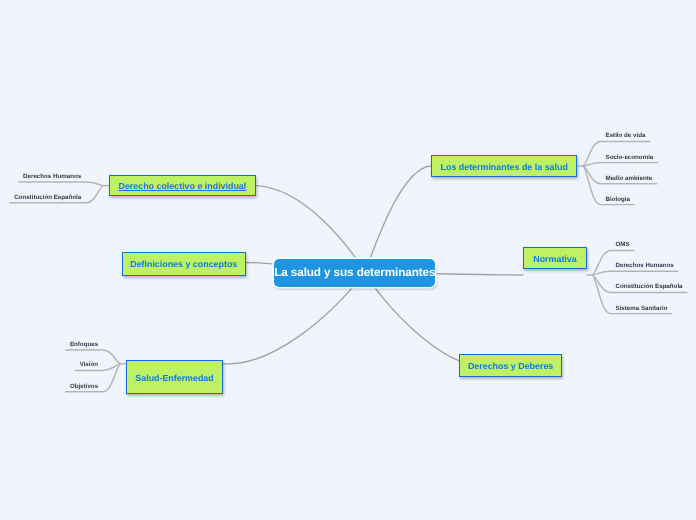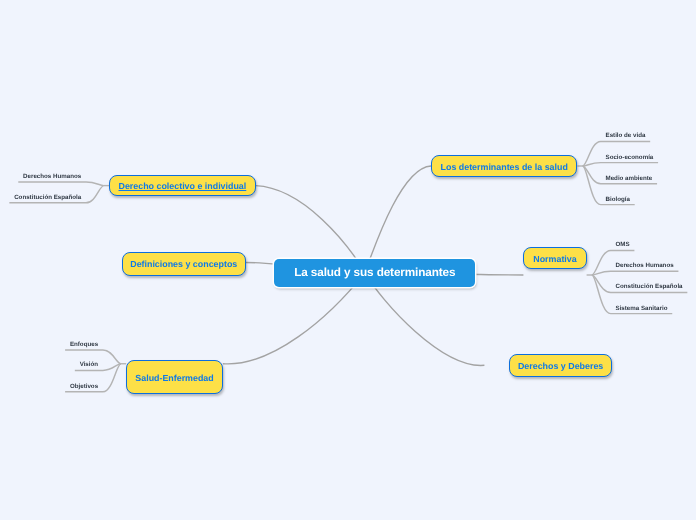--- a/index.html
+++ b/index.html
@@ -7,21 +7,21 @@
   body{width:696px;height:520px;background:#f0f4fd;overflow:hidden;
        font-family:"Liberation Sans",sans-serif;
        -webkit-font-smoothing:antialiased;text-rendering:geometricPrecision;}
   #canvas{position:relative;width:696px;height:520px;}
   svg.links{position:absolute;left:0;top:0;width:696px;height:520px;}
   .node{position:absolute;box-sizing:border-box;display:flex;align-items:center;
         justify-content:center;white-space:nowrap;}
   .root{background:#1f94e0;color:#ffffff;border-radius:5px;font-weight:bold;
         font-size:11.75px;letter-spacing:-0.12px;
         box-shadow:0 0 0 1.5px #ffffff, 1px 2px 3px rgba(0,0,0,0.3);}
-  .branch{background:#fde047;border:1.6px solid #0d6edd;border-radius:8px;color:#0f7ae8;
+  .branch{background:#bef264;border:1.6px solid #0d6edd;border-radius:0;color:#0f7ae8;
           font-weight:bold;font-size:8.9px;padding-top:1.4px;
           box-shadow:1px 2px 2.5px rgba(0,0,0,0.26);}
   .leaf{position:absolute;font-size:6.2px;color:#313a45;font-weight:bold;
         white-space:nowrap;line-height:7px;}
 </style>
 </head>
 <body>
 
 <div id="canvas">
 
@@ -46,35 +46,35 @@
       <path d="M103.9,185.6 C99.25,185.6 95.85,181.9 86,181.9 L18.28,181.9" fill="none" stroke="#b4b4b4" stroke-width="1.45"></path>
       <path d="M103.9,185.6 C99.25,185.6 95.85,202.8 86,202.8 L9.35,202.8" fill="none" stroke="#b4b4b4" stroke-width="1.45"></path>
       <path d="M126.2,363.75 L121,363.75" fill="none" stroke="#b4b4b4" stroke-width="1.4"></path>
       <path d="M121,363.75 C116.29,363.75 112.85,350 102.9,350 L65.1,350" fill="none" stroke="#b4b4b4" stroke-width="1.45"></path>
       <path d="M121,363.75 C116.29,363.75 112.85,370.4 102.9,370.4 L74.83,370.4" fill="none" stroke="#b4b4b4" stroke-width="1.45"></path>
       <path d="M121,363.75 C116.29,363.75 112.85,391.8 102.9,391.8 L65.1,391.8" fill="none" stroke="#b4b4b4" stroke-width="1.45"></path>
     </svg>
 
   <div id="nodes">
 
-    <div class="node root" style="left: 274.3px; top: 258.6px; width: 201px; height: 28px;">La salud y sus determinantes</div>
+    <div class="node root" style="left: 274.3px; top: 258.6px; width: 161px; height: 28px;">La salud y sus determinantes</div>
 
     <div class="node branch" style="left: 431px; top: 155px; width: 146.4px; height: 22px;">Los determinantes de la salud</div>
     <div class="leaf" style="top: 132.3px; left: 605.5px;">Estilo de vida</div>
     <div class="leaf" style="top: 153.5px; left: 605.5px;">Socio-economía</div>
     <div class="leaf" style="top: 174.7px; left: 605.5px;">Medio ambiente</div>
     <div class="leaf" style="top: 195.5px; left: 605.5px;">Biología</div>
 
     <div class="node branch" style="left: 523.4px; top: 247px; width: 63.2px; height: 22px;">Normativa</div>
     <div class="leaf" style="top: 241.3px; left: 615.5px;">OMS</div>
     <div class="leaf" style="top: 262.1px; left: 615.5px;">Derechos Humanos</div>
     <div class="leaf" style="top: 283.3px; left: 615.5px;">Constitución Española</div>
     <div class="leaf" style="top: 304.5px; left: 615.5px;">Sistema Sanitario</div>
 
-    <div class="node branch" style="left: 509px; top: 354px; width: 103.2px; height: 22.6px;">Derechos y Deberes</div>
+    <div class="node branch" style="left: 459px; top: 354px; width: 103.2px; height: 22.6px;">Derechos y Deberes</div>
 
     <div class="node branch" style="left: 109.1px; top: 174.9px; width: 146.6px; height: 21.4px; text-decoration: underline;">Derecho colectivo e individual</div>
     <div class="leaf" style="top: 172.8px; left: 23.075px;">Derechos Humanos</div>
     <div class="leaf" style="top: 193.7px; left: 14.1531px;">Constitución Española</div>
 
     <div class="node branch" style="left: 121.7px; top: 251.8px; width: 124.1px; height: 24px;">Definiciones y conceptos</div>
 
     <div class="node branch" style="left: 126.2px; top: 360px; width: 96.7px; height: 34px;">Salud-Enfermedad</div>
     <div class="leaf" style="top: 340.9px; left: 69.8969px;">Enfoques</div>
     <div class="leaf" style="top: 361.3px; left: 79.6312px;">Visión</div>

